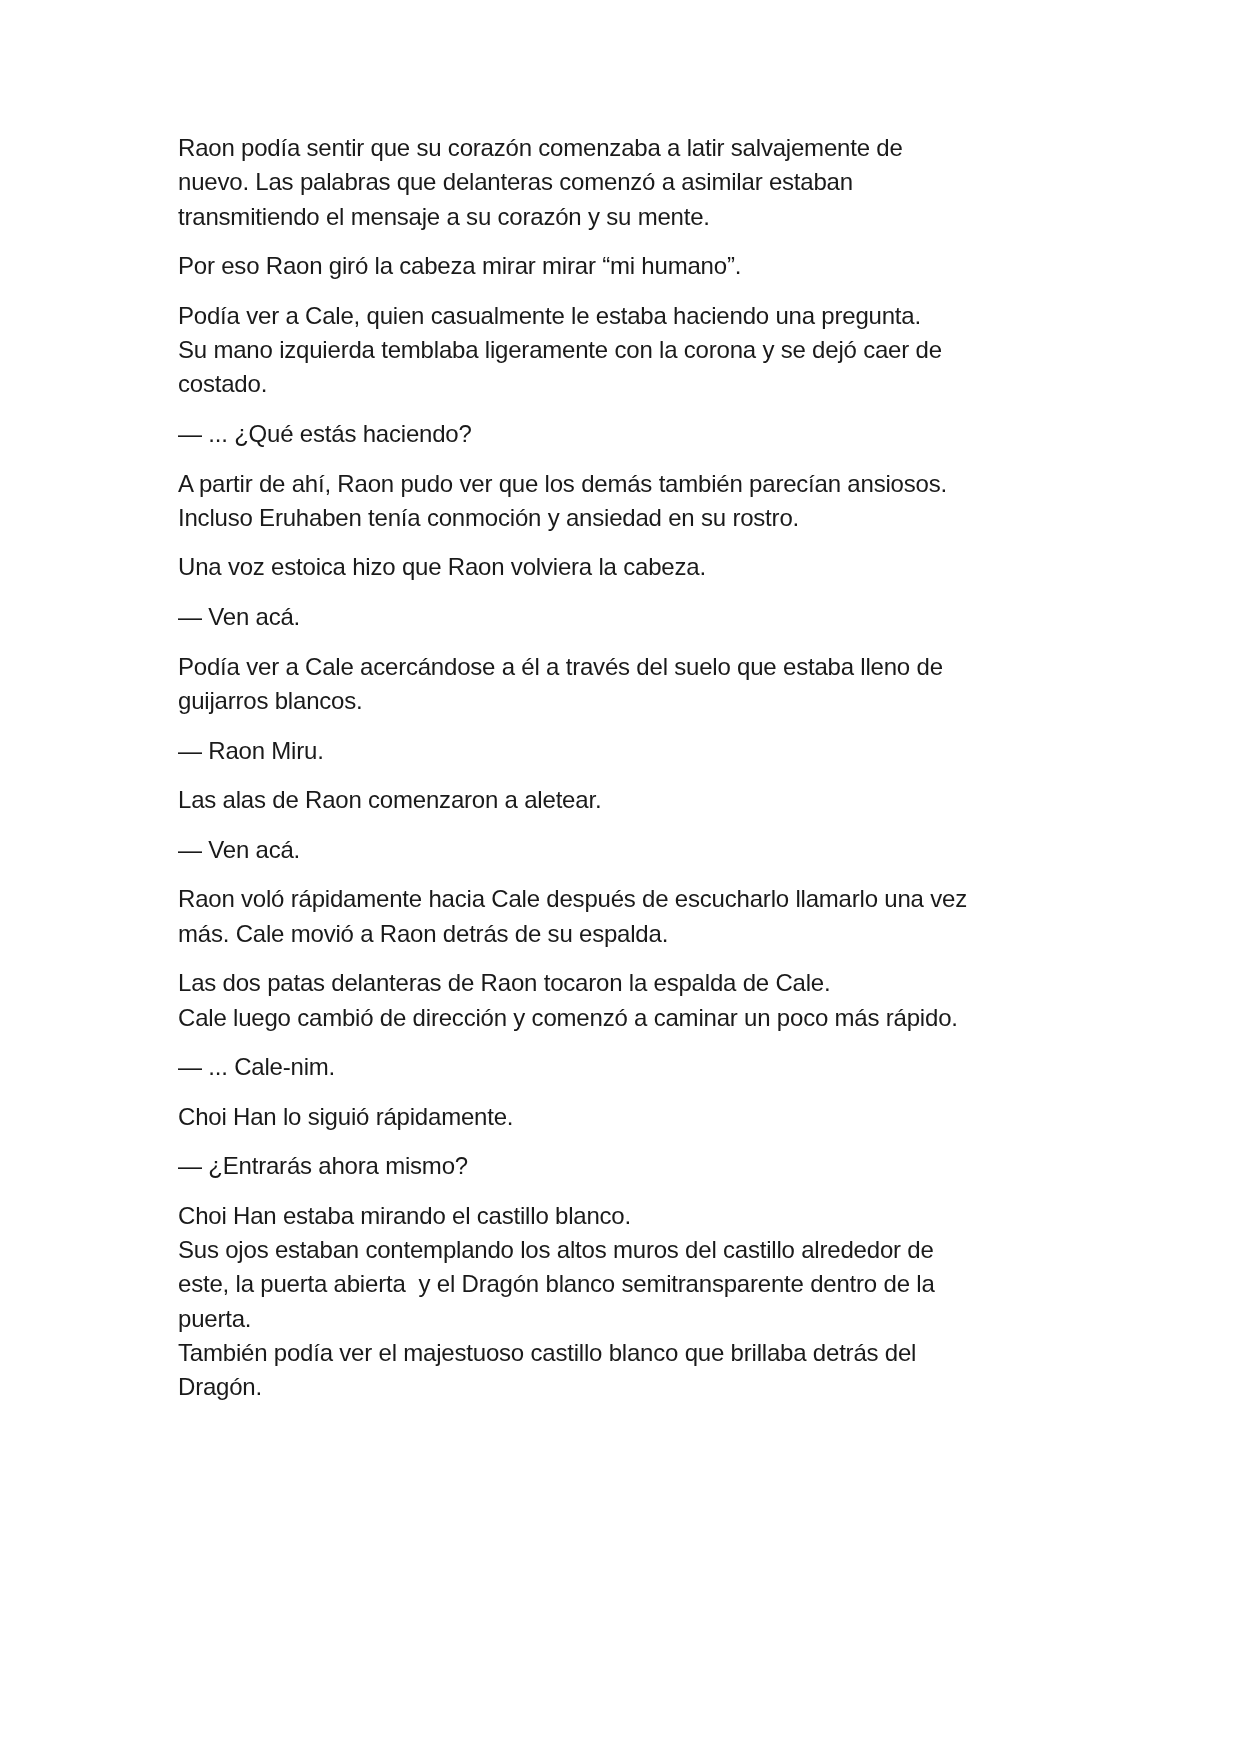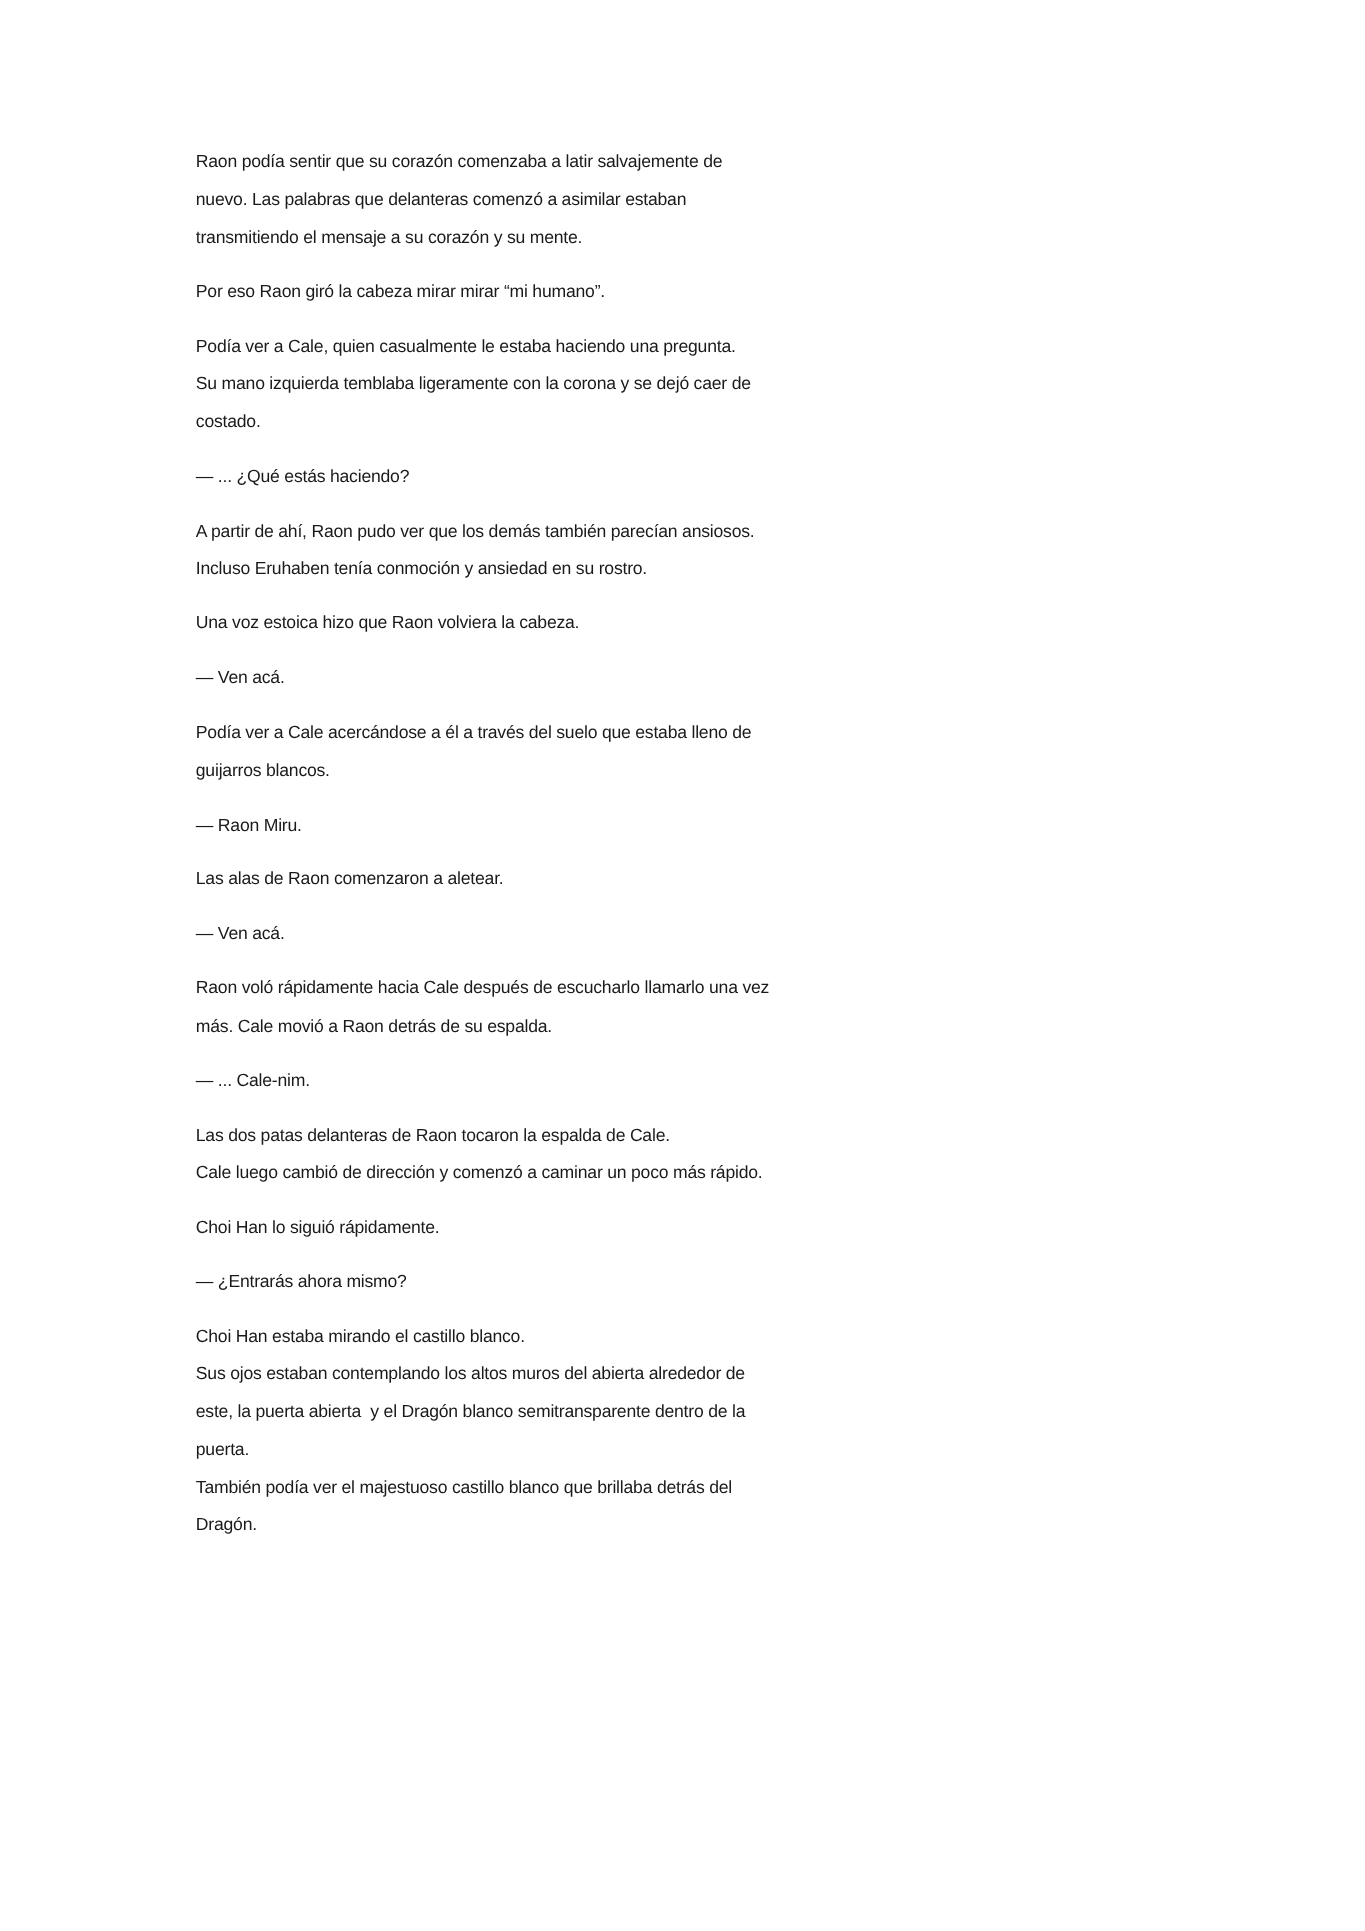--- a/index.html
+++ b/index.html
@@ -12,21 +12,21 @@
     height: 1755px;
     position: relative;
     overflow: hidden;
   }
   .page {
     position: absolute;
     left: 178px;
     top: 131px;
     width: 890px;
     font-family: "Liberation Sans Narrow", "Liberation Sans", sans-serif;
-    font-size: 16px;
+    font-size: 24px;
     line-height: 34.3px;
     color: #1a1a1a;
     letter-spacing: -0.2px;
   }
   .para {
     margin: 0 0 15.3px 0;
   }
   .line {
     display: block;
     white-space: pre;
@@ -73,33 +73,33 @@
     <span class="line">Las alas de Raon comenzaron a aletear.</span>
   </p>
   <p class="para">
     <span class="line">— Ven acá.</span>
   </p>
   <p class="para">
     <span class="line">Raon voló rápidamente hacia Cale después de escucharlo llamarlo una vez</span>
     <span class="line">más. Cale movió a Raon detrás de su espalda.</span>
   </p>
   <p class="para">
-    <span class="line">— ... Cale-nim.</span>
+    <span class="line">Las dos patas delanteras de Raon tocaron la espalda de Cale.</span>
+    <span class="line">Cale luego cambió de dirección y comenzó a caminar un poco más rápido.</span>
   </p>
   <p class="para">
-    <span class="line">Las dos patas delanteras de Raon tocaron la espalda de Cale.</span>
-    <span class="line">Cale luego cambió de dirección y comenzó a caminar un poco más rápido.</span>
+    <span class="line">— ... Cale-nim.</span>
   </p>
   <p class="para">
     <span class="line">Choi Han lo siguió rápidamente.</span>
   </p>
   <p class="para">
     <span class="line">— ¿Entrarás ahora mismo?</span>
   </p>
   <p class="para">
     <span class="line">Choi Han estaba mirando el castillo blanco.</span>
-    <span class="line">Sus ojos estaban contemplando los altos muros del abierta alrededor de</span>
+    <span class="line">Sus ojos estaban contemplando los altos muros del castillo alrededor de</span>
     <span class="line">este, la puerta abierta  y el Dragón blanco semitransparente dentro de la</span>
     <span class="line">puerta.</span>
     <span class="line">También podía ver el majestuoso castillo blanco que brillaba detrás del</span>
     <span class="line">Dragón.</span>
   </p>
 </div>
 
 </body></html>

